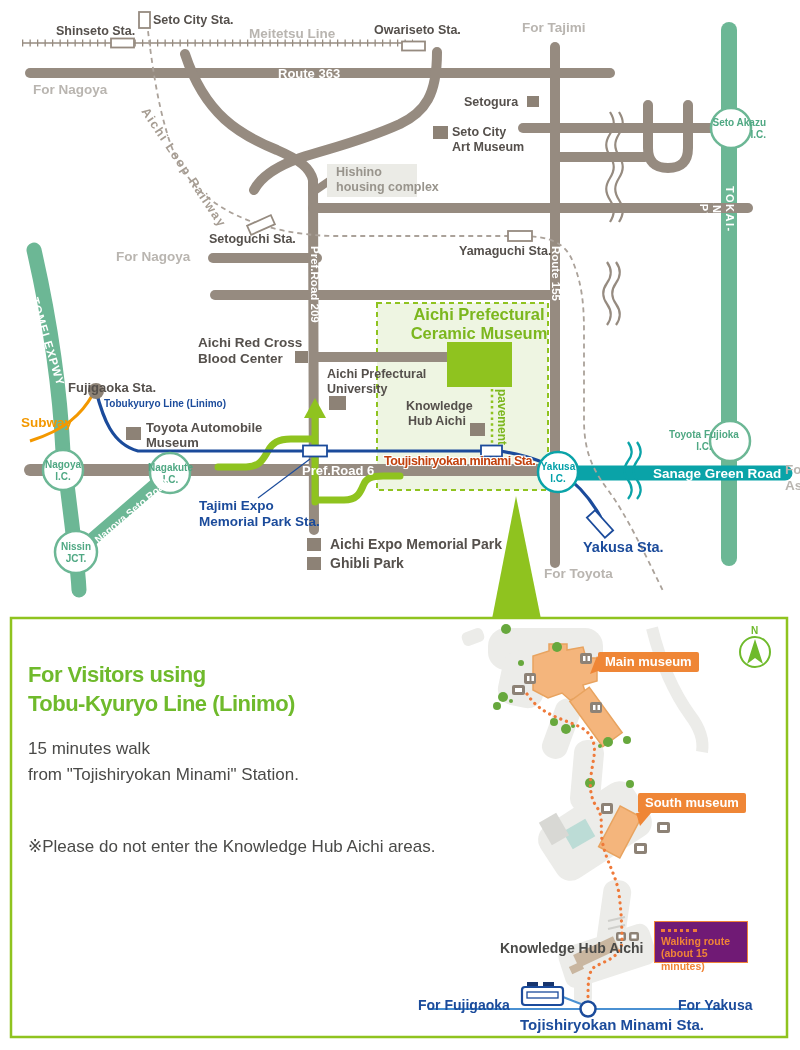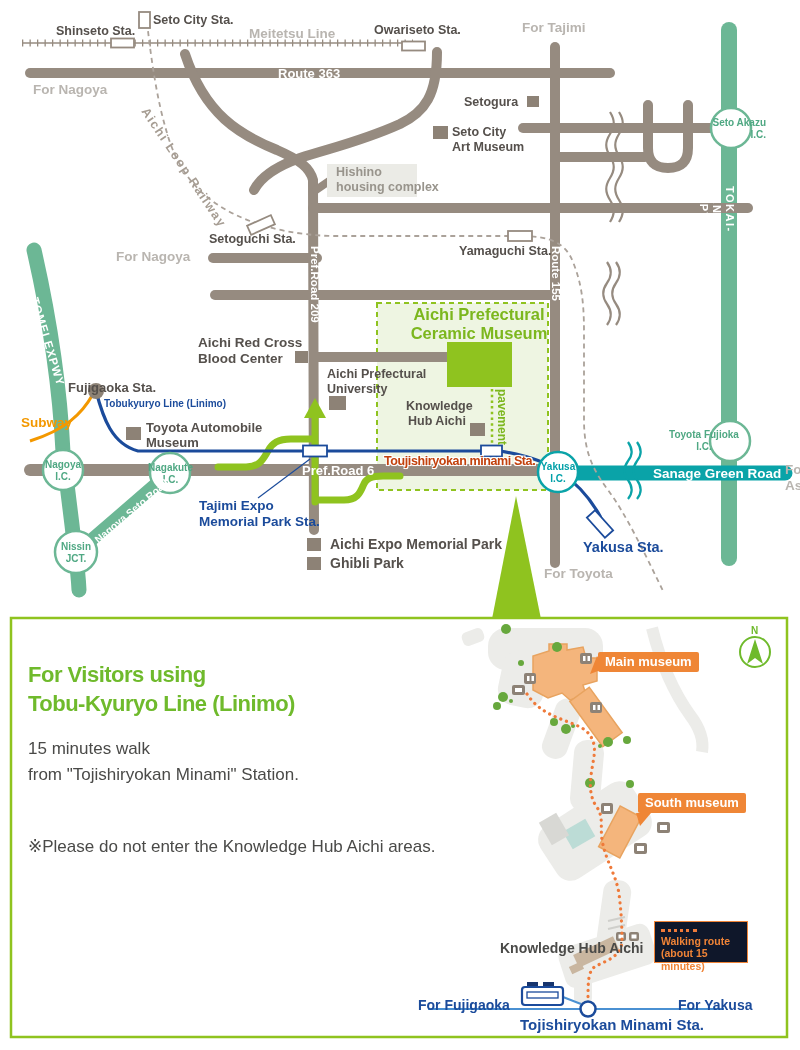--- a/index.html
+++ b/index.html
@@ -19,21 +19,21 @@
   .ictealc{color:#00a0a8;font-size:10px;text-align:center;line-height:1.15;}
   .rot90{transform:rotate(90deg);transform-origin:left top;}
   .tight{letter-spacing:-0.4px;}
   .halo{text-shadow:0 0 2px #fff,0 0 2px #fff,1px 1px 0 #fff,-1px -1px 0 #fff,1px -1px 0 #fff,-1px 1px 0 #fff;}
   .loop{color:#a69d93;font-size:12.5px;letter-spacing:1.5px;transform:rotate(56deg);transform-origin:left top;}
   .hishino{color:#98948c;font-size:12.5px;}
   .heading{color:#6fba2c;font-size:22px;letter-spacing:-0.5px;line-height:1.32;}
   .body-text{color:#4a4a48;font-size:17px;font-weight:normal;line-height:1.5;}
   .badge{position:absolute;background:#ef8636;color:#fff;font-size:13px;font-weight:bold;
          padding:2px 7px 3px;border-radius:2px;white-space:nowrap;}
-  .wbox{position:absolute;border:1.5px solid #f08437;background:#0f172a;}
+  .wbox{position:absolute;border:1.5px solid #f08437;background:#701a75;}
   .wbox .dots{height:0;border-top:3px dotted #ef7a3a;width:36px;margin:7px 0 3px 6px;}
   .wbox .wtxt{color:#f08437;font-size:10.5px;font-weight:bold;line-height:1.18;margin-left:6px;white-space:pre-line;}
 </style>
 </head>
 <body>
 
 <div id="stage">
 
 <svg width="800" height="1050" viewBox="0 0 800 1050">
 

